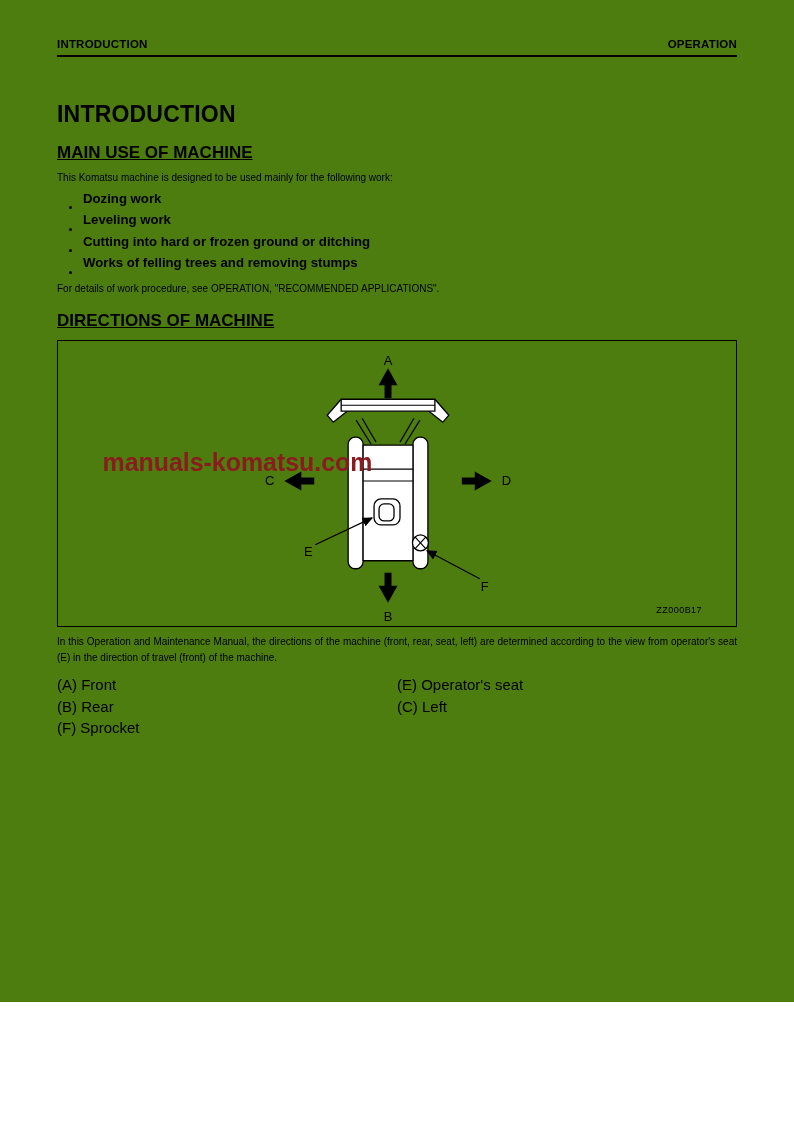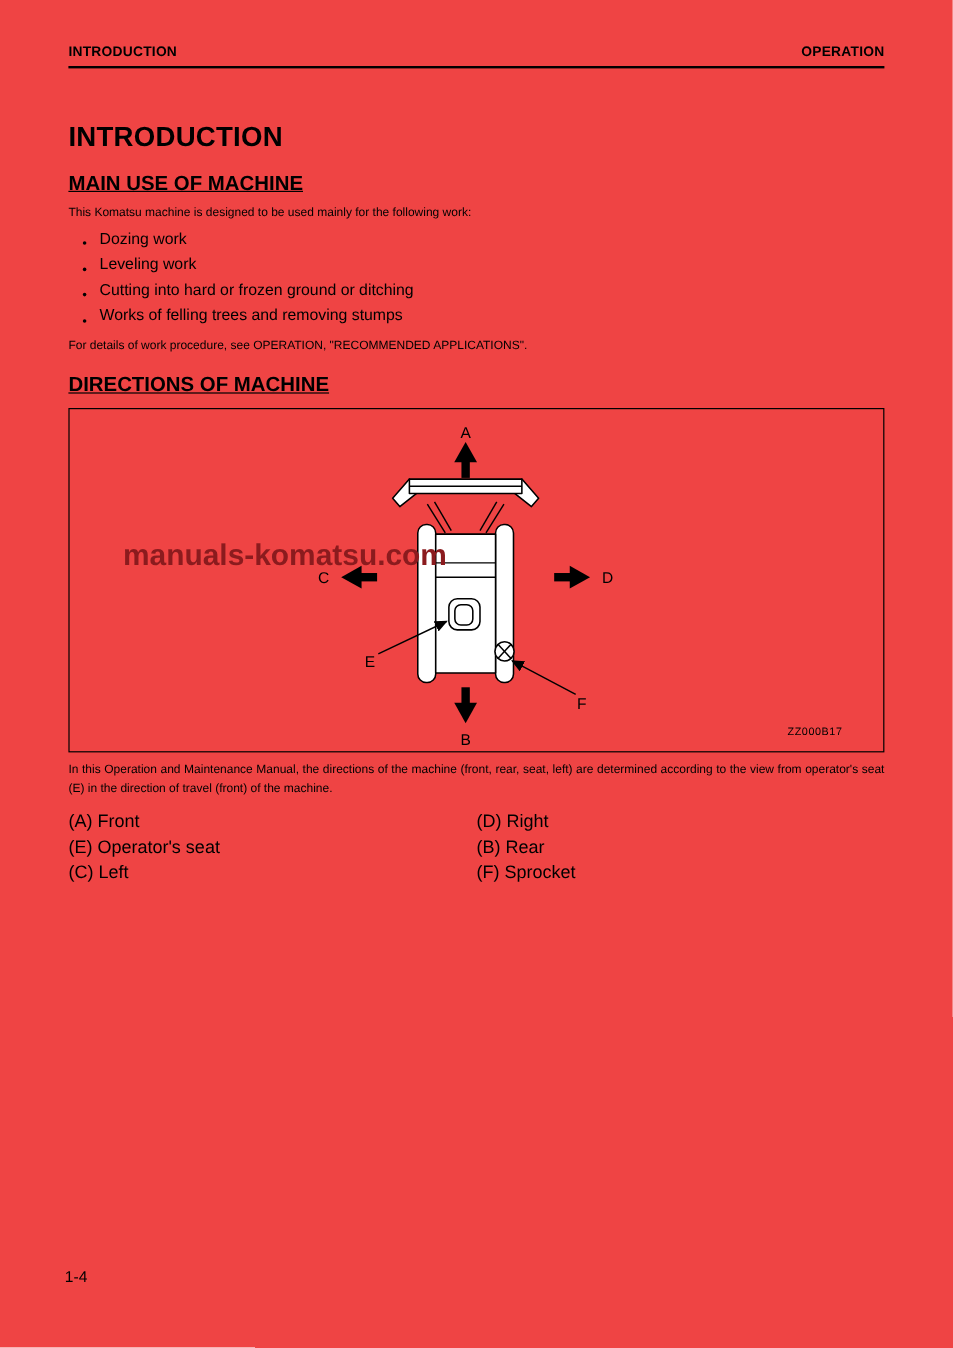--- a/index.html
+++ b/index.html
@@ -2,34 +2,34 @@
 <html><head>
 <meta charset="utf-8">
 <style>
   * { box-sizing: border-box; margin: 0; padding: 0; }
   html, body { background: #ffffff; }
   body {
     width: 794px; height: 1123px;
     font-family: "Liberation Sans", sans-serif;
     color: #000;
   }
-  .page { position: relative; width: 794px; height: 1123px; overflow: hidden; background: #ef4444; }
+  .page { position: relative; width: 794px; height: 1002px; overflow: hidden; background: #4d7c0f; }
   .content { padding: 38px 57px 0 57px; }
 
   .header { display: flex; justify-content: space-between; font-size: 11.5px; font-weight: bold; letter-spacing: .2px; }
   .rule { border-bottom: 2px solid #000; margin-top: 5px; }
 
   .page-title { font-size: 23px; font-weight: bold; margin-top: 44px; letter-spacing: .2px; }
   .sec-heading { font-size: 17px; font-weight: bold; margin-top: 15px; text-decoration: underline; }
 
   .body-text { font-size: 10px; line-height: 1.55; margin-top: 7px; }
   .just { text-align: justify; }
 
   .bullets { margin-top: 2px; }
-  .bullet-row { display: flex; align-items: center; padding-left: 12px; font-size: 13.2px; line-height: 21.5px; }
+  .bullet-row { display: flex; align-items: flex-end; padding-left: 12px; font-size: 13.2px; line-height: 21.5px; font-weight: bold; }
   .dot { width: 3px; height: 3px; border-radius: 50%; background: #000; margin: 9px 11px 0 0; flex: none; }
 
   .figure { border: 1px solid #000; margin-top: 9px; height: 287px; }
   .figure svg { display: block; }
 
   .legend { display: grid; grid-template-columns: 340px 1fr; font-size: 15px; line-height: 21.5px; margin-top: 9px; }
 
   .pageno { position: absolute; left: 54px; top: 1056px; font-size: 13px; }
 
   .mk { fill: #fff; stroke: #000; stroke-width: 1.3; stroke-linejoin: round; }
@@ -150,21 +150,20 @@
         <text x="180" y="130" text-anchor="middle" font-size="25" font-weight="bold" fill="#8b1b1e">manuals-komatsu.com</text>
 
         <text x="646" y="272" text-anchor="end" font-size="9" letter-spacing="0.5" fill="#000">ZZ000B17</text>
       </svg>
     </div>
 
     <p class="body-text just">In this Operation and Maintenance Manual, the directions of the machine (front, rear, seat, left) are determined according to the view from operator's seat (E) in the direction of travel (front) of the machine.</p>
 
     <div class="legend">
       <div>(A) Front</div>
-      <div>(D) Right</div>
       <div>(E) Operator's seat</div>
       <div>(B) Rear</div>
       <div>(C) Left</div>
       <div>(F) Sprocket</div>
     </div>
 
   </div>
 
   <div class="pageno">1-4</div>
 </div>

